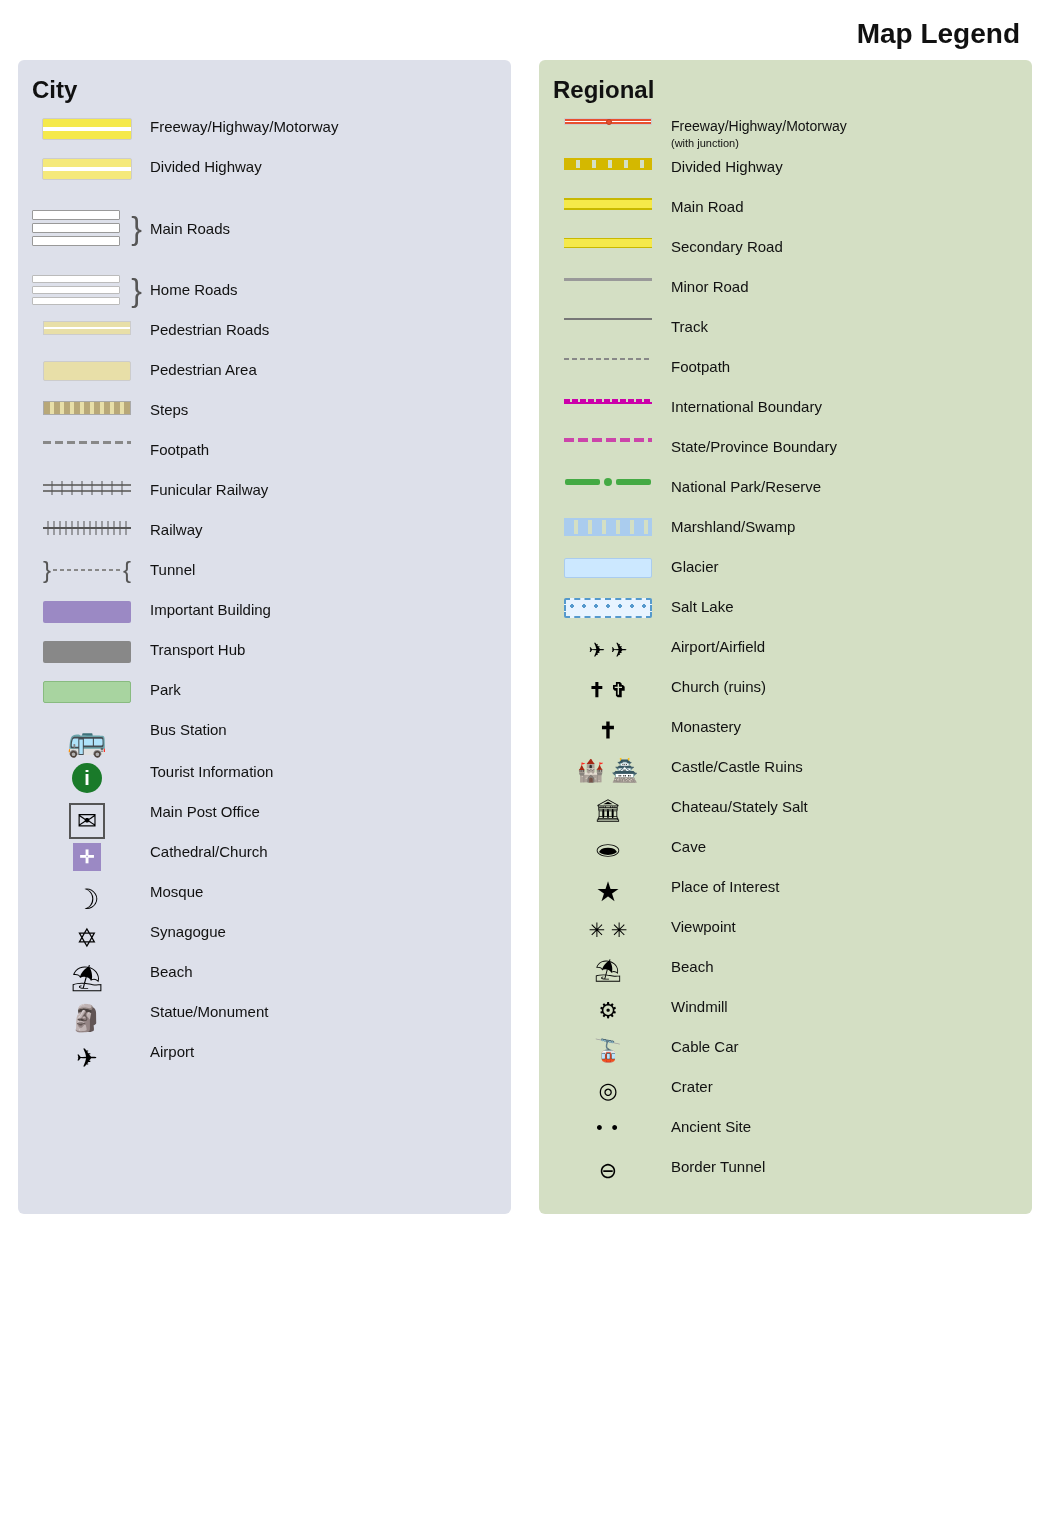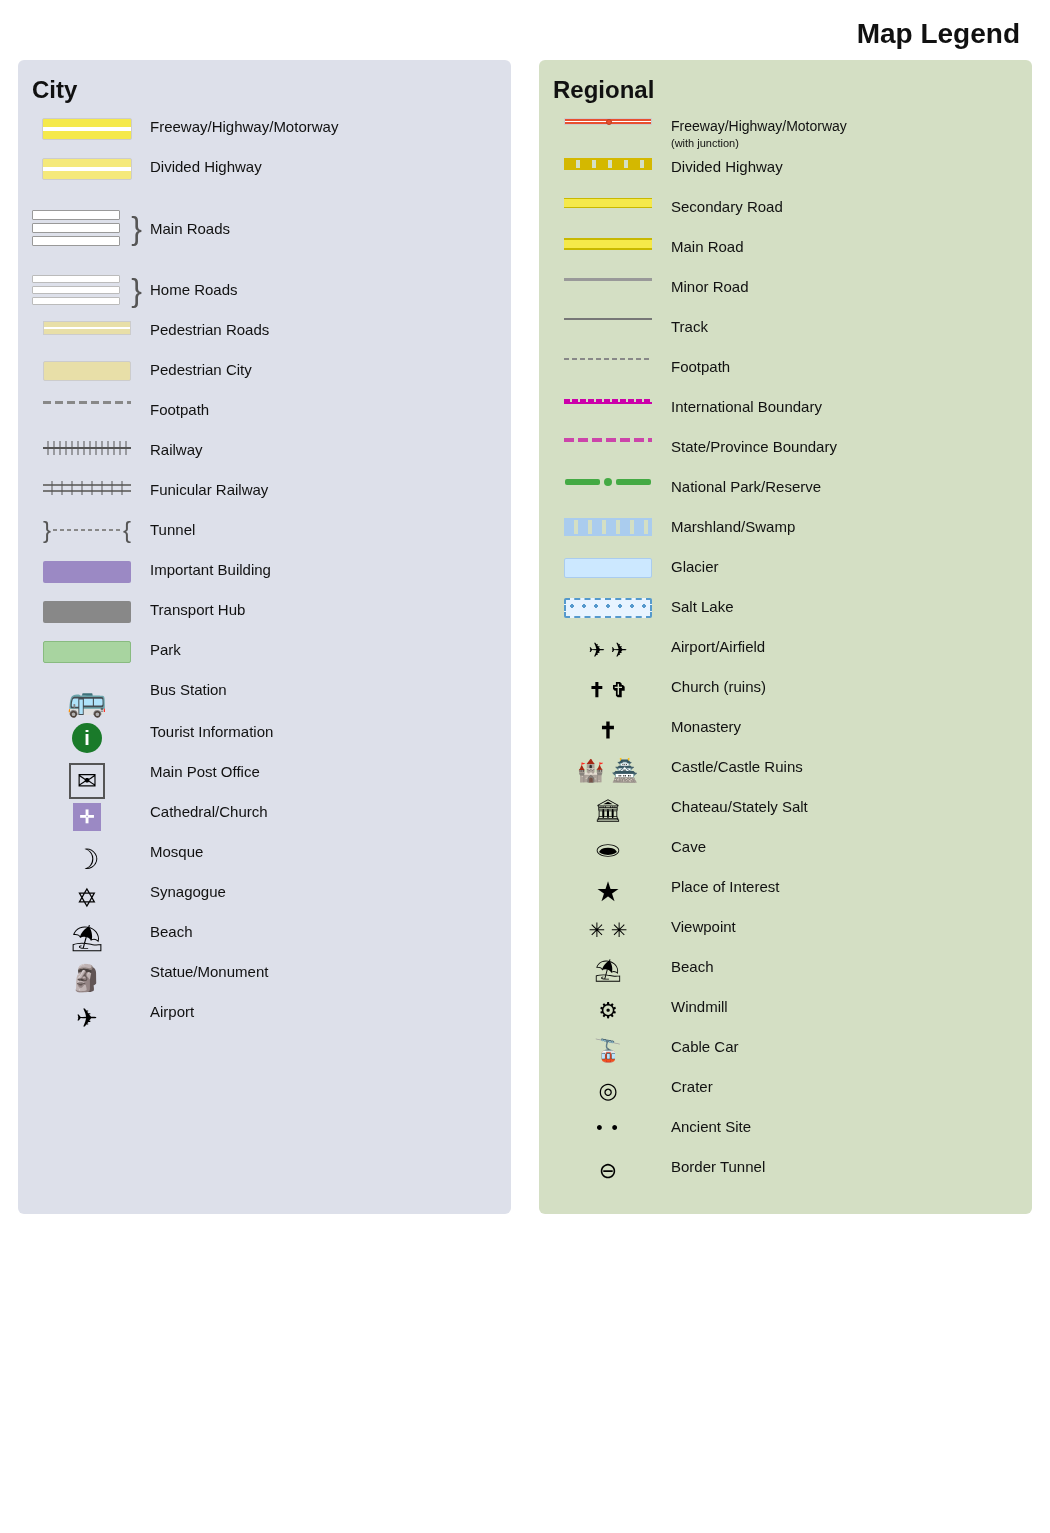--- a/index.html
+++ b/index.html
@@ -250,54 +250,60 @@
       <div class="legend-symbol">
           <div class="pedestrian-road-box"></div>
         </div>
       <div class="legend-label">Pedestrian Roads</div>
     </div>
 
     <div class="legend-item">
       <div class="legend-symbol">
           <div class="pedestrian-area-box"></div>
         </div>
-      <div class="legend-label">Pedestrian City</div>
-    </div>
-
+      <div class="legend-label">Pedestrian Area</div>
+    </div>
+
+    <div class="legend-item">
+      <div class="legend-symbol">
+          <div class="steps-box"></div>
+        </div>
+      <div class="legend-label">Steps</div>
+    </div>
 
     <div class="legend-item">
       <div class="legend-symbol">
           <div class="footpath-line"></div>
         </div>
       <div class="legend-label">Footpath</div>
-    </div>
-
-    <div class="legend-item">
-      <div class="legend-symbol">
-        <div style="width:88px; height:14px; position:relative;">
-          <div style="position:absolute; top:6px; left:0; right:0; height:2px; background:#555;"></div>
-          <div style="position:absolute; top:0; left:0; right:0; bottom:0; background: repeating-linear-gradient(to right, transparent 0px, transparent 4px, #555 4px, #555 6px); opacity:0.5;"></div>
-        </div>
-      </div>
-      <div class="legend-label">Railway</div>
     </div>
 
     <div class="legend-item">
       <div class="legend-symbol">
         <div style="width:88px; height:14px; position:relative;">
           <div style="position:absolute; top:3px; left:0; right:0; height:2px; background:#777;"></div>
           <div style="position:absolute; top:9px; left:0; right:0; height:2px; background:#777;"></div>
           <div style="position:absolute; top:0; left:0; right:0; bottom:0; background: repeating-linear-gradient(to right, transparent 0px, transparent 8px, #555 8px, #555 10px); opacity:0.5;"></div>
         </div>
       </div>
       <div class="legend-label">Funicular Railway</div>
     </div>
 
     <div class="legend-item">
       <div class="legend-symbol">
+        <div style="width:88px; height:14px; position:relative;">
+          <div style="position:absolute; top:6px; left:0; right:0; height:2px; background:#555;"></div>
+          <div style="position:absolute; top:0; left:0; right:0; bottom:0; background: repeating-linear-gradient(to right, transparent 0px, transparent 4px, #555 4px, #555 6px); opacity:0.5;"></div>
+        </div>
+      </div>
+      <div class="legend-label">Railway</div>
+    </div>
+
+    <div class="legend-item">
+      <div class="legend-symbol">
         <div style="width:88px; height:18px; display:flex; align-items:center; position:relative;">
           <span style="font-size:24px; color:#555; line-height:1; transform:scaleX(-1); display:inline-block;">{</span>
           <div style="flex:1; height:2px; background: repeating-linear-gradient(to right, #888 0px, #888 4px, transparent 4px, transparent 7px); margin:0 2px;"></div>
           <span style="font-size:24px; color:#555; line-height:1;">{</span>
         </div>
       </div>
       <div class="legend-label">Tunnel</div>
     </div>
 
     <div class="legend-item">
@@ -403,30 +409,30 @@
 
     <div class="legend-item">
       <div class="legend-symbol">
         <div style="width:88px;height:12px;background:repeating-linear-gradient(to right,#d4b800 0px,#d4b800 12px,transparent 12px,transparent 16px);border-top:2px solid #d4b800;border-bottom:2px solid #d4b800;"></div>
       </div>
       <div class="legend-label">Divided Highway</div>
     </div>
 
     <div class="legend-item">
       <div class="legend-symbol">
+        <div style="width:88px;height:12px;background:#f5e94a;border-top:2px solid #c8b800;border-bottom:2px solid #c8b800;"></div>
+      </div>
+      <div class="legend-label">Main Road</div>
+    </div>
+
+    <div class="legend-item">
+      <div class="legend-symbol">
         <div style="width:88px;height:10px;background:#f5e94a;border-top:1.5px solid #c8b800;border-bottom:1.5px solid #c8b800;"></div>
       </div>
       <div class="legend-label">Secondary Road</div>
-    </div>
-
-    <div class="legend-item">
-      <div class="legend-symbol">
-        <div style="width:88px;height:12px;background:#f5e94a;border-top:2px solid #c8b800;border-bottom:2px solid #c8b800;"></div>
-      </div>
-      <div class="legend-label">Main Road</div>
     </div>
 
     <div class="legend-item">
       <div class="legend-symbol">
         <div style="width:88px;height:3px;background:#999;"></div>
       </div>
       <div class="legend-label">Minor Road</div>
     </div>
 
     <div class="legend-item">

